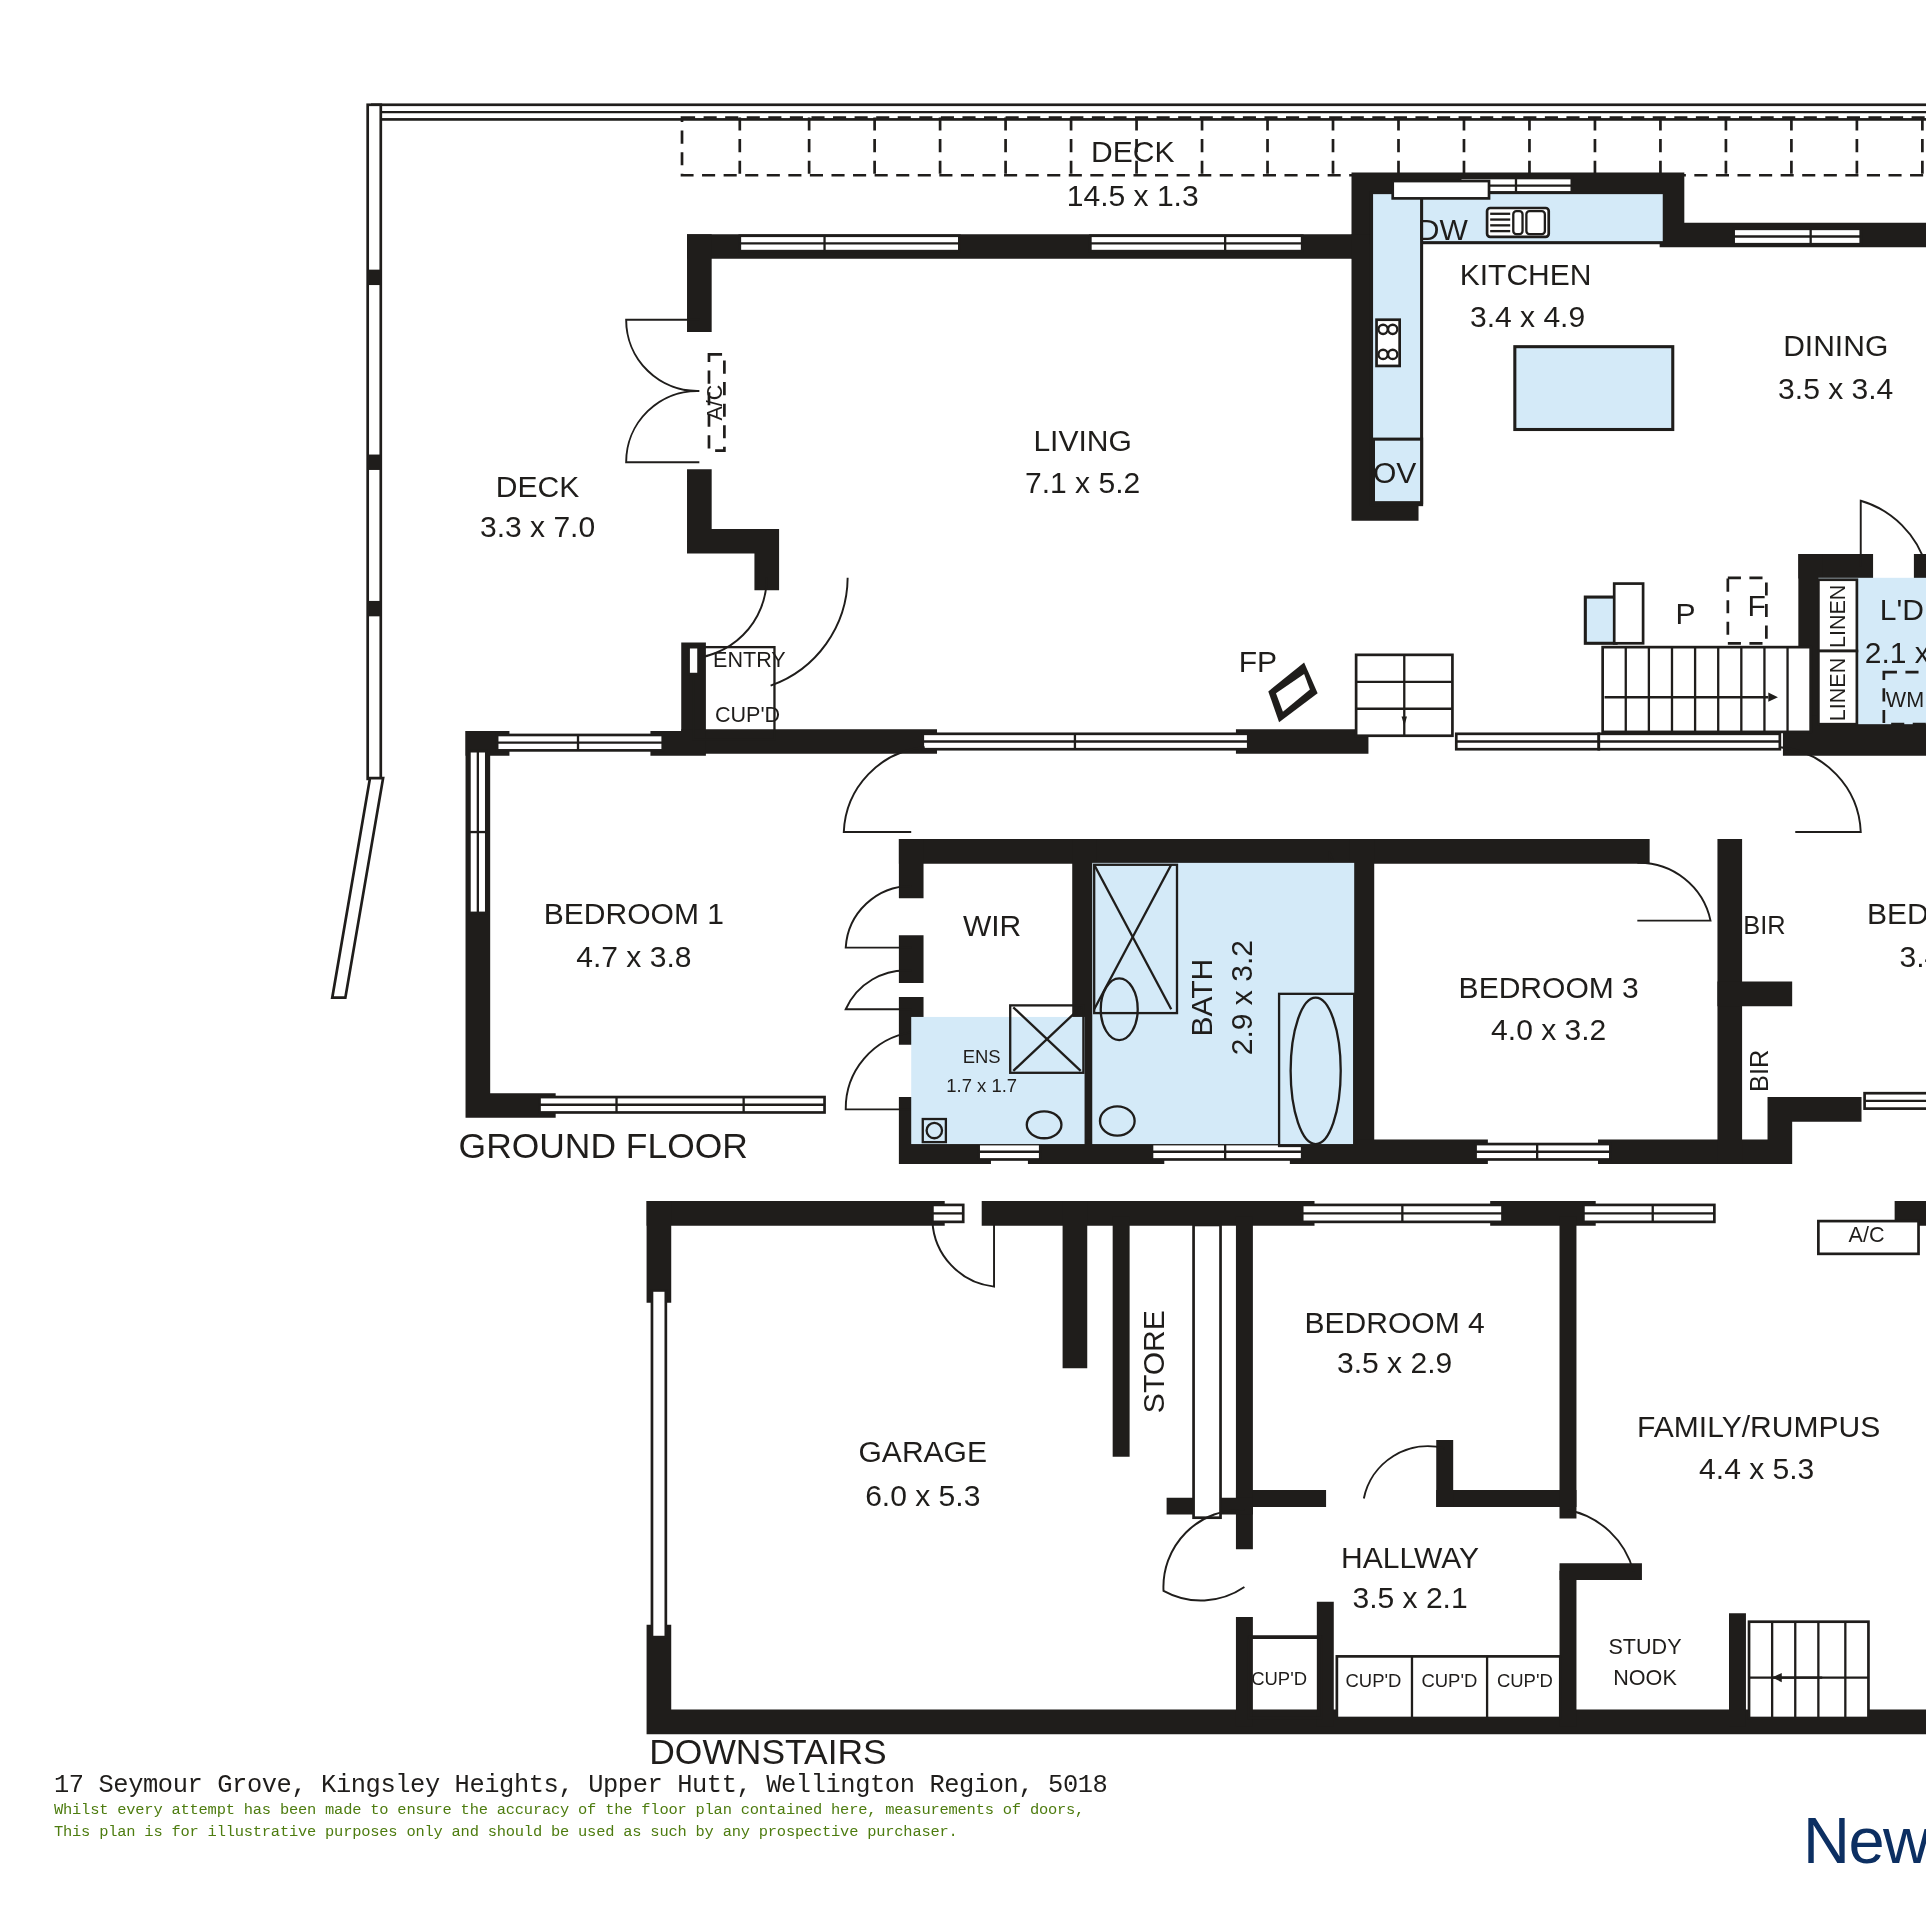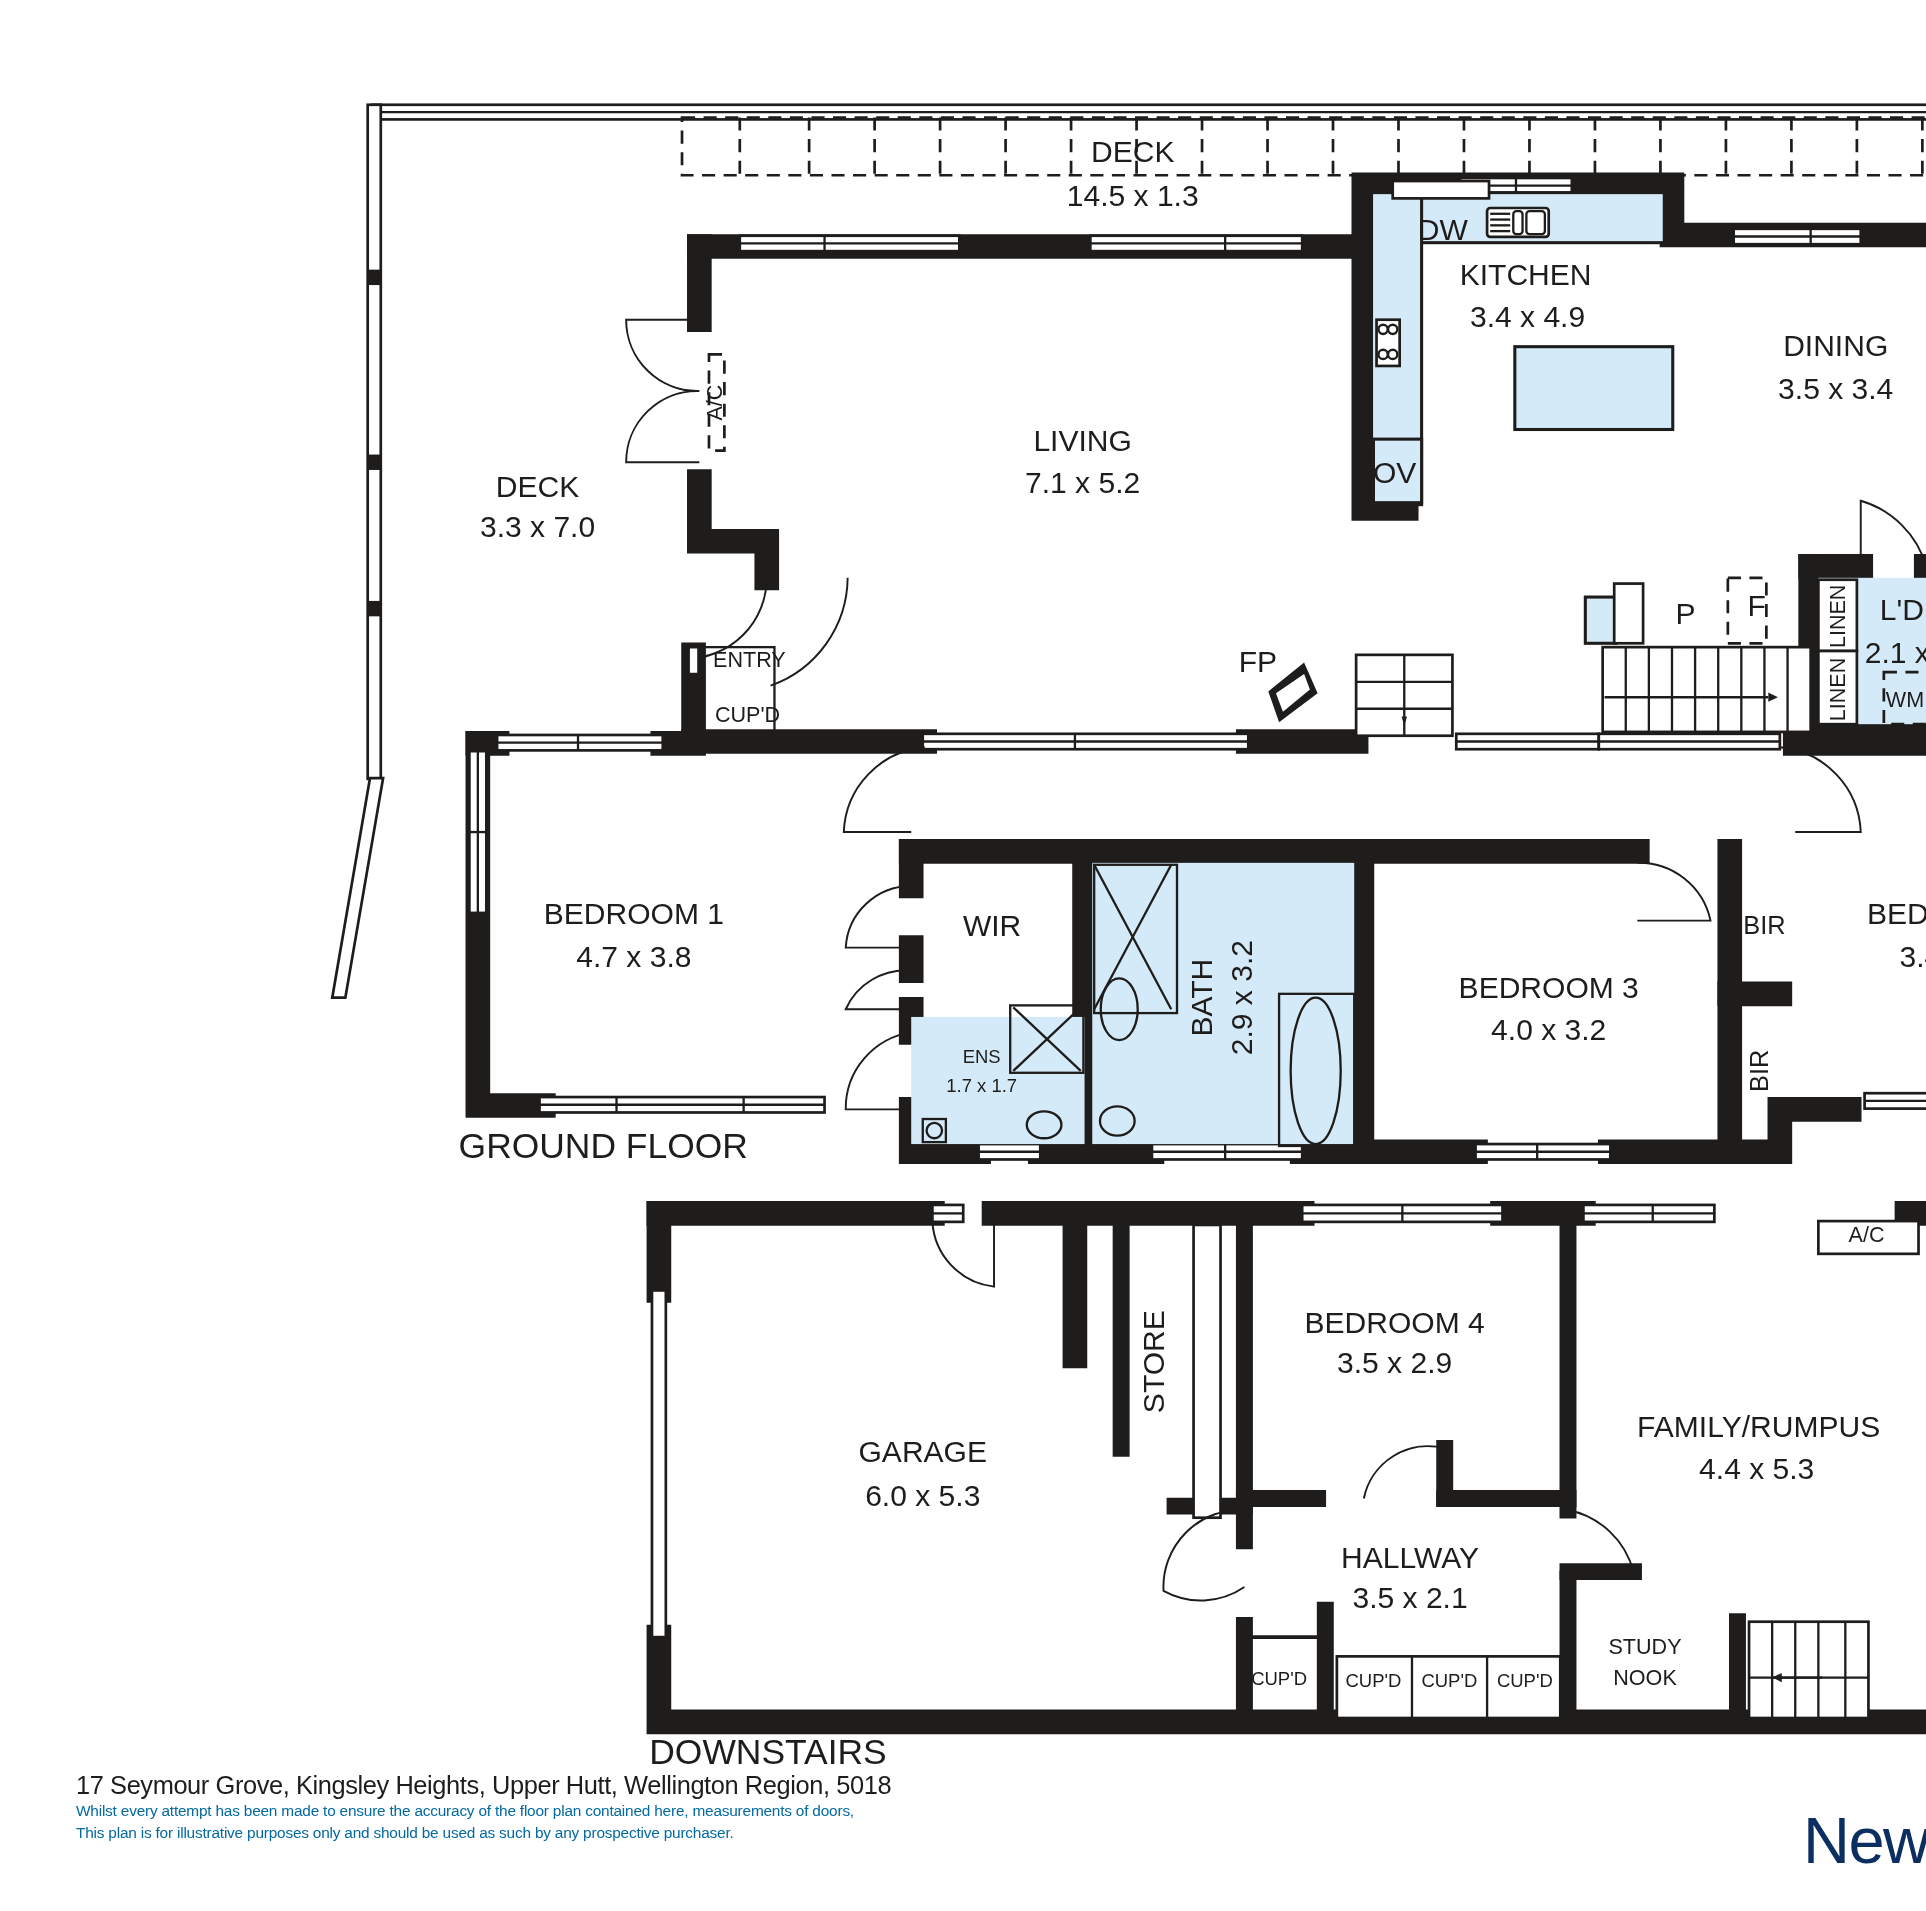--- a/index.html
+++ b/index.html
@@ -15,23 +15,23 @@
   .dash { stroke:#1f1d1b; stroke-width:7; fill:none; stroke-dasharray:34 22; }
   .blue { fill:#d4eaf8; }
   .bluebox { fill:#d4eaf8; stroke:#1f1d1b; stroke-width:8; }
   .door { stroke:#1f1d1b; stroke-width:5; fill:none; }
   .lbl { font-family:"Liberation Sans", "DejaVu Sans", sans-serif; fill:#1f1d1b; text-anchor:middle; }
   .lbl-big { font-size:78px; }
   .lbl-mid { font-size:66px; }
   .lbl-sm { font-size:56px; }
   .lbl-xs { font-size:48px; }
   .floor-title { font-size:92px; text-anchor:start; }
-  #footer { position:absolute; left:76px; top:1771px; width:1117px; }
+  #footer { position:absolute; left:54px; top:1771px; width:1117px;font-family:Liberation Mono, monospace; }
   #address { font-size:25.4px; line-height:29px; color:#1f1d1b; white-space:nowrap; letter-spacing:-0.4px; }
-  .disclaimer { font-size:15.4px; line-height:21.6px; color:#0369a1; white-space:nowrap; letter-spacing:-0.2px; }
+  .disclaimer { font-size:15.4px; line-height:21.6px; color:#4d7c0f; white-space:nowrap; letter-spacing:-0.2px; }
   #logo { position:absolute; left:1803px; top:1772px; width:900px; height:139px; color:#0c2f62; }
   #logo-nz { position:absolute; left:0; top:31px; font-size:65px; letter-spacing:-1.5px; white-space:nowrap;
              font-family:"Liberation Sans", "DejaVu Sans", sans-serif; }
 </style>
 </head>
 <body>
 
 <svg id="plan" viewBox="0 0 7016 4961" xmlns="http://www.w3.org/2000/svg">
 
   <g>

